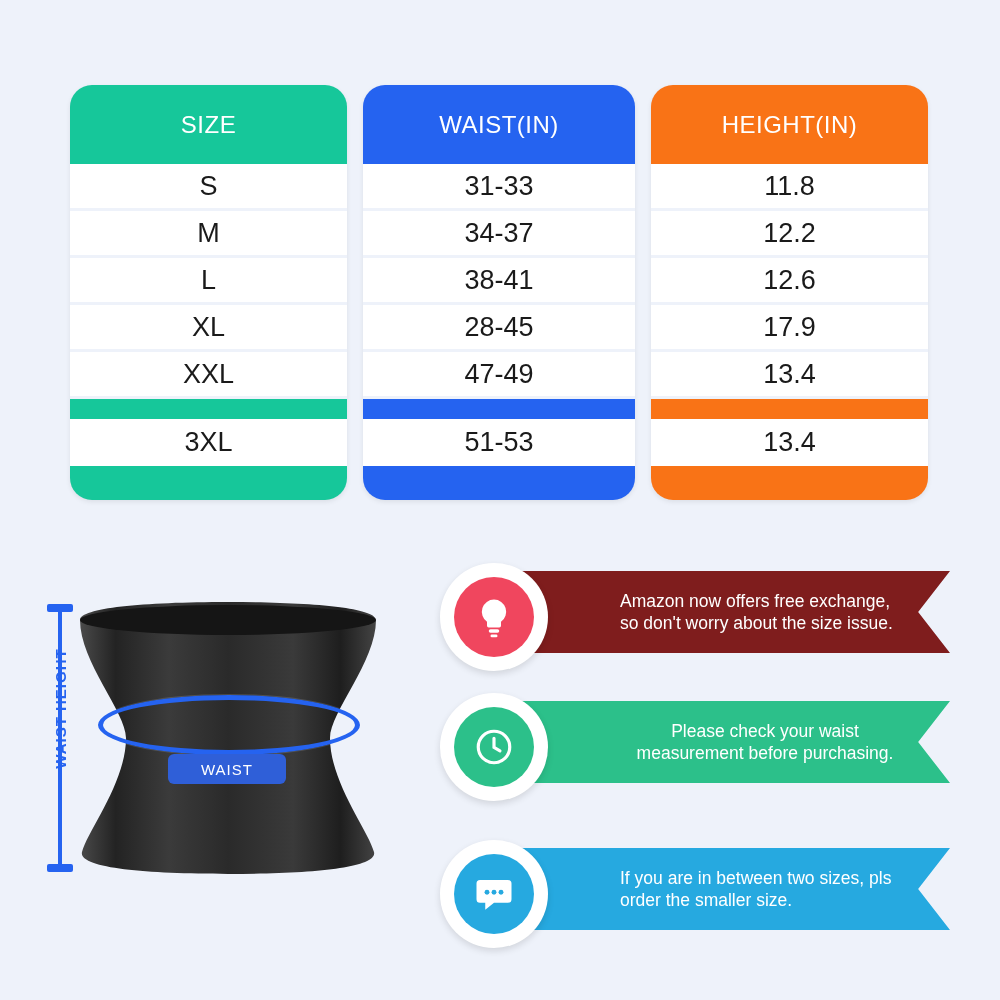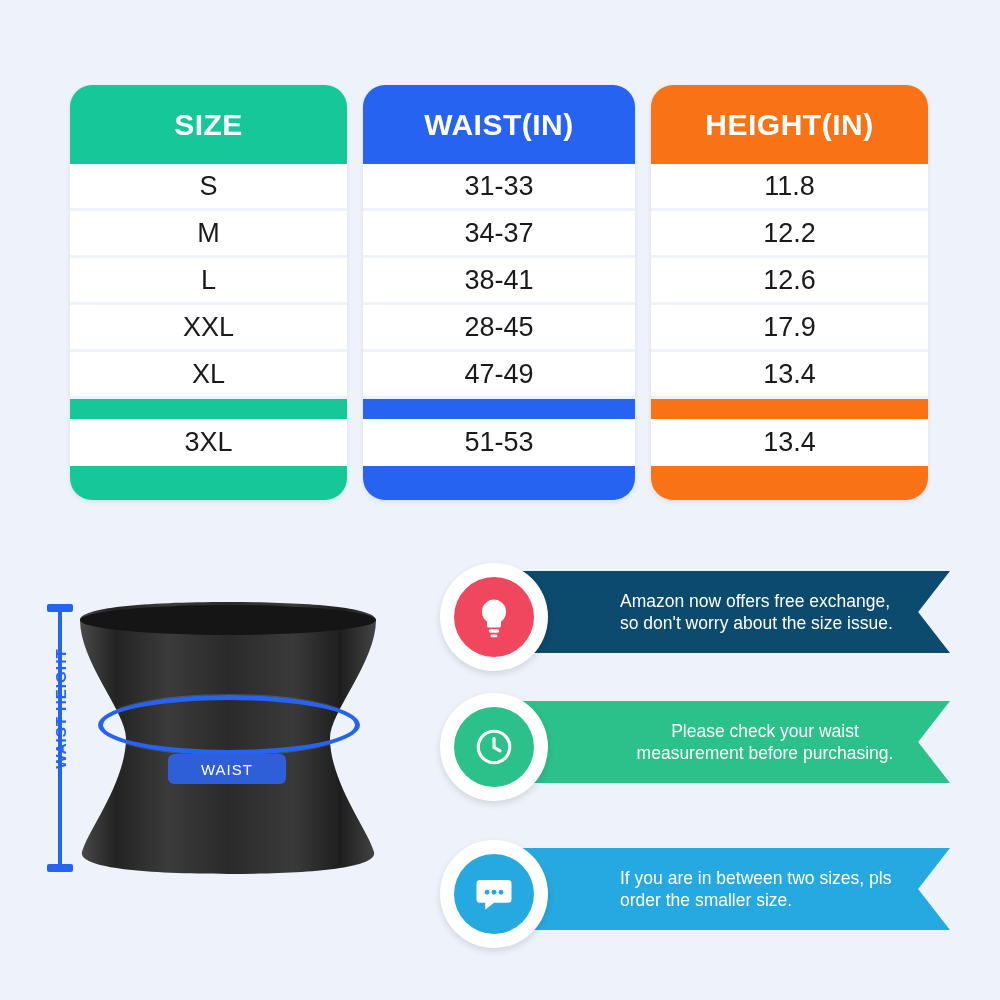--- a/index.html
+++ b/index.html
@@ -29,23 +29,23 @@
   .col.size   { width: 277px; background: #16c79a; }
   .col.waist  { width: 272px; background: #2563f0; justify-content: center; }
   .col.height { width: 277px; background: #f97316; }
 
   .col-head {
     height: 114px;
     display: flex;
     align-items: center;
     justify-content: center;
     color: #ffffff;
-    font-size: 30px;
+    font-size: 24px;
     letter-spacing: 0.5px;
-    font-weight: 700;
+    font-weight: 400;
   }
   .col-body {
     flex: 1;
     display: flex;
     flex-direction: column;
     padding-bottom: 34px;
   }
   .cell {
     height: 47px;
     background: #ffffff;
@@ -173,42 +173,42 @@
     position: absolute;
     left: 14px; top: 14px;
     width: 80px; height: 80px;
     border-radius: 50%;
     display: flex;
     align-items: center;
     justify-content: center;
   }
   .bubble-inner svg { width: 42px; height: 42px; }
 
-  .n1 .ribbon { background: #0c4a6e; }
+  .n1 .ribbon { background: #7f1d1d; }
   .n1 .bubble-inner { background: #f0465e; }
   .n2 .ribbon { background: #2cc08a; }
   .n2 .bubble-inner { background: #2cc08a; }
   .n3 .ribbon { background: #26a9e0; }
   .n3 .bubble-inner { background: #26a9e0; }
 </style>
 </head>
 <body>
 
 <div class="page">
 
   <div class="table-wrap">
 
     <div class="col size">
       <div class="col-head">SIZE</div>
       <div class="col-body">
         <div class="cell">S</div>
         <div class="cell">M</div>
         <div class="cell">L</div>
+        <div class="cell">XL</div>
         <div class="cell">XXL</div>
-        <div class="cell">XL</div>
         <div class="cell">3XL</div>
       </div>
     </div>
 
     <div class="col waist">
       <div class="col-head">WAIST(IN)</div>
       <div class="col-body">
         <div class="cell">31-33</div>
         <div class="cell">34-37</div>
         <div class="cell">38-41</div>

